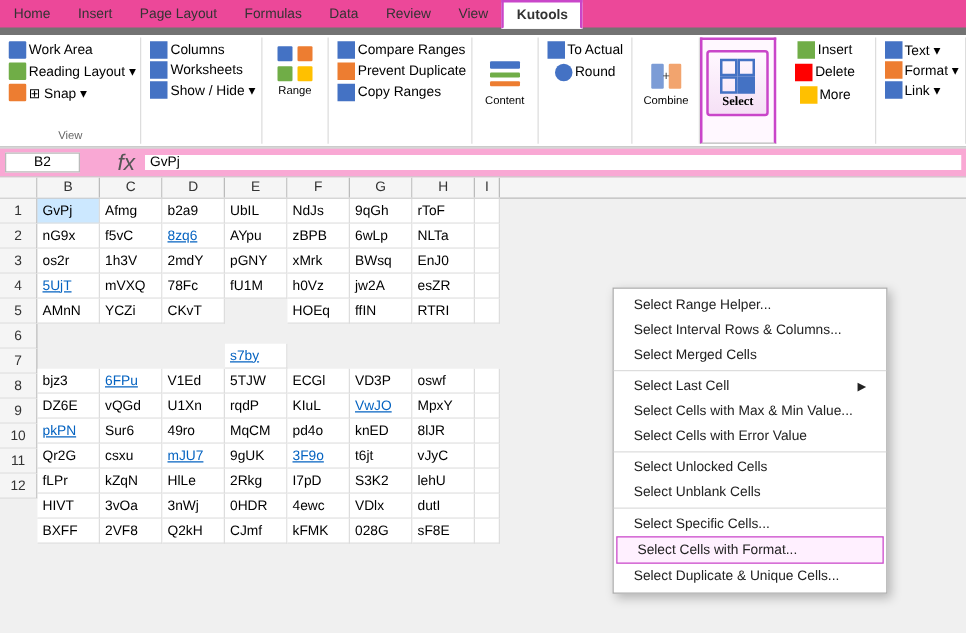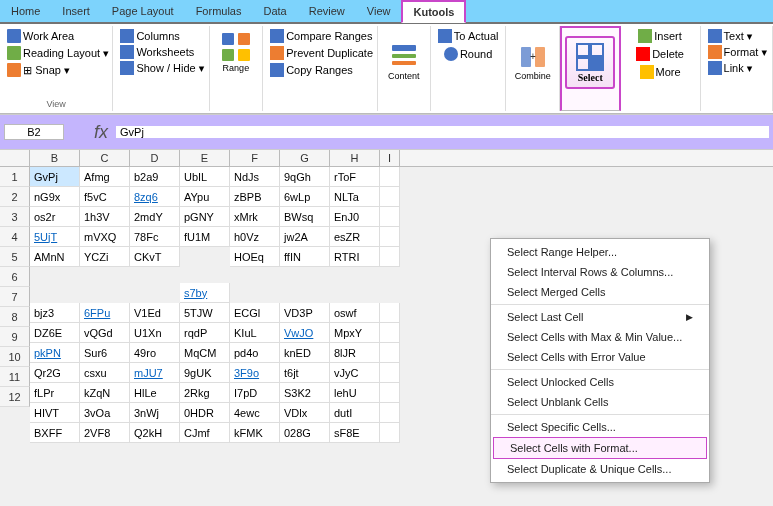--- a/index.html
+++ b/index.html
@@ -1,20 +1,20 @@
 <!DOCTYPE html>
 <html><head>
   <meta charset="utf-8">
   <style>
     * { box-sizing: border-box; margin: 0; padding: 0; }
     body { font-family: 'Segoe UI', Arial, sans-serif; font-size: 11px; background: #f0f0f0; width: 773px; height: 506px; overflow: hidden; }
 
     
     .ribbon { background: #f5f5f5; border-bottom: 1px solid #ccc; }
-    .ribbon-tabs { display: flex; background: #7dd3fc; border-bottom: 2px solid #737373; }
+    .ribbon-tabs { display: flex; background: #ec4899; border-bottom: 6px solid #737373; }
     .ribbon-tab { padding: 4px 10px; font-size: 11px; cursor: pointer; color: #333; border: 1px solid transparent; }
     .ribbon-tab.kutools-active { background: #fff; border: 2px solid #c946c9; border-bottom: 1px solid #fff; margin-bottom: -1px; color: #333; font-weight: bold; }
 
     .ribbon-content { display: flex; background: #fff; padding: 2px 0; border-bottom: 1px solid #bbb; height: 90px; align-items: stretch; }
     .ribbon-group { display: flex; flex-direction: column; border-right: 1px solid #ddd; padding: 2px 4px; min-width: 60px; position: relative; }
     .ribbon-group-title { font-size: 9px; color: #666; text-align: center; position: absolute; bottom: 2px; left: 0; right: 0; }
     .ribbon-group-content { display: flex; flex: 1; align-items: center; }
 
     
     .view-group .ribbon-group-content { flex-direction: column; align-items: flex-start; gap: 1px; padding-bottom: 14px; }
@@ -25,21 +25,21 @@
     .select-big-btn { display: flex; flex-direction: column; align-items: center; justify-content: center; padding: 4px 8px; cursor: pointer; border-radius: 3px; border: 2px solid #c946c9; background: linear-gradient(to bottom, #fff8ff, #f5e0f5); min-width: 44px; }
 
     
     .insert-delete-more { display: flex; flex-direction: column; gap: 2px; padding-bottom: 14px; }
     .idb-btn { display: flex; align-items: center; gap: 2px; padding: 1px 4px; cursor: pointer; border-radius: 2px; white-space: nowrap; }
 
     
     .tfl-group .ribbon-group-content { flex-direction: column; align-items: flex-start; padding-bottom: 14px; }
 
     
-    .formula-bar { display: flex; align-items: center; background: #c4b5fd; border-bottom: 1px solid #ccc; height: 35px; padding: 0 4px; gap: 4px; }
+    .formula-bar { display: flex; align-items: center; background: #f9a8d4; border-bottom: 1px solid #ccc; height: 23px; padding: 0 4px; gap: 4px; }
     .name-box { width: 60px; border: 1px solid #bbb; padding: 1px 4px; font-size: 11px; text-align: center; }
     .formula-icon { color: #555; font-style: italic; font-size: 18px; padding: 0 4px; margin-left: 22px; }
     .formula-input { flex: 1; border: none; outline: none; font-size: 11px; padding: 0 4px; }
 
     
     .spreadsheet-container { display: flex; flex-direction: column; height: calc(506px - 90px - 28px - 24px); overflow: hidden; position: relative; }
     .col-headers { display: flex; background: #f5f5f5; border-bottom: 1px solid #bbb; }
     .col-header { border-right: 1px solid #bbb; text-align: center; padding: 2px 0; font-size: 11px; color: #333; background: #f5f5f5; min-width: 18px; }
     .col-header.row-num { width: 30px; background: #f5f5f5; }
 

